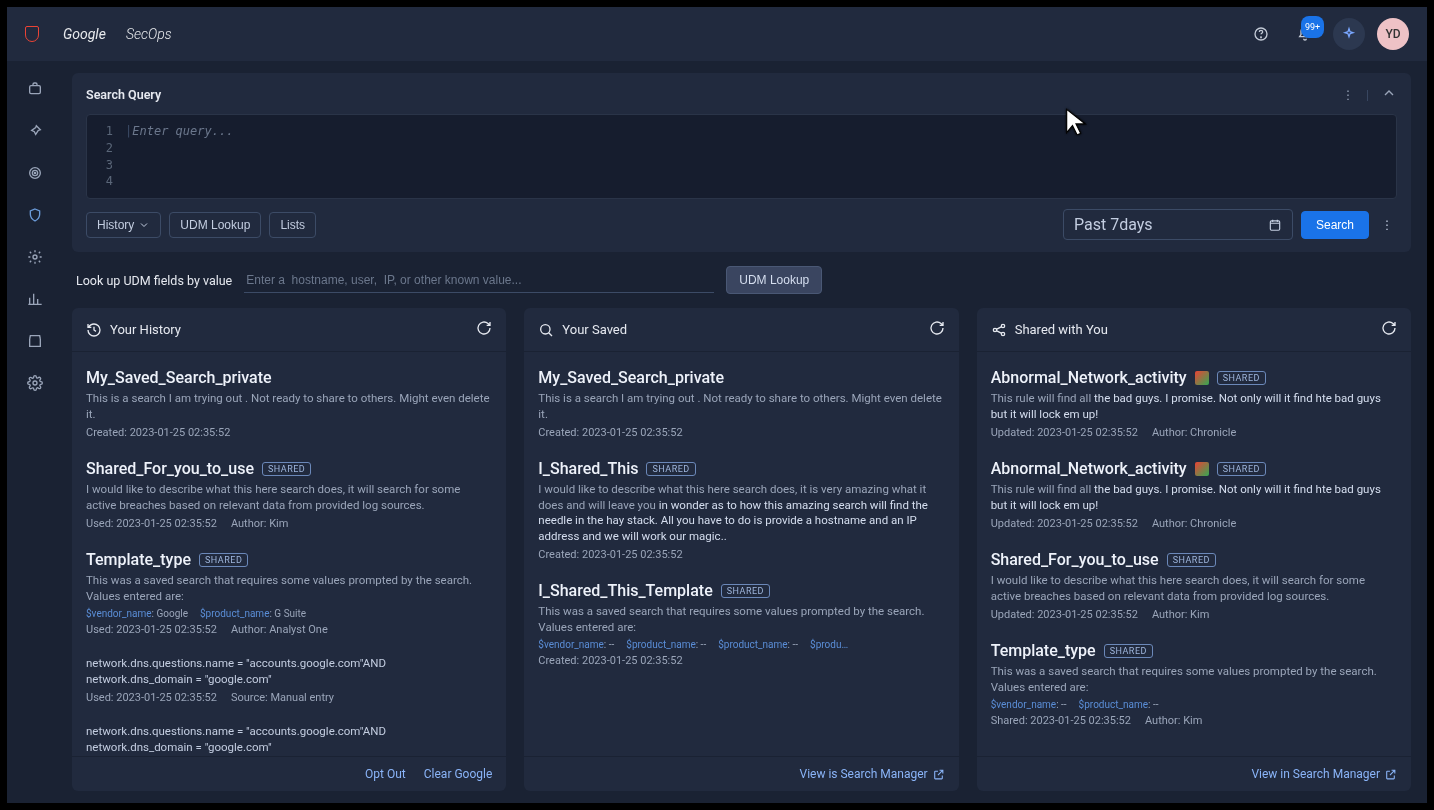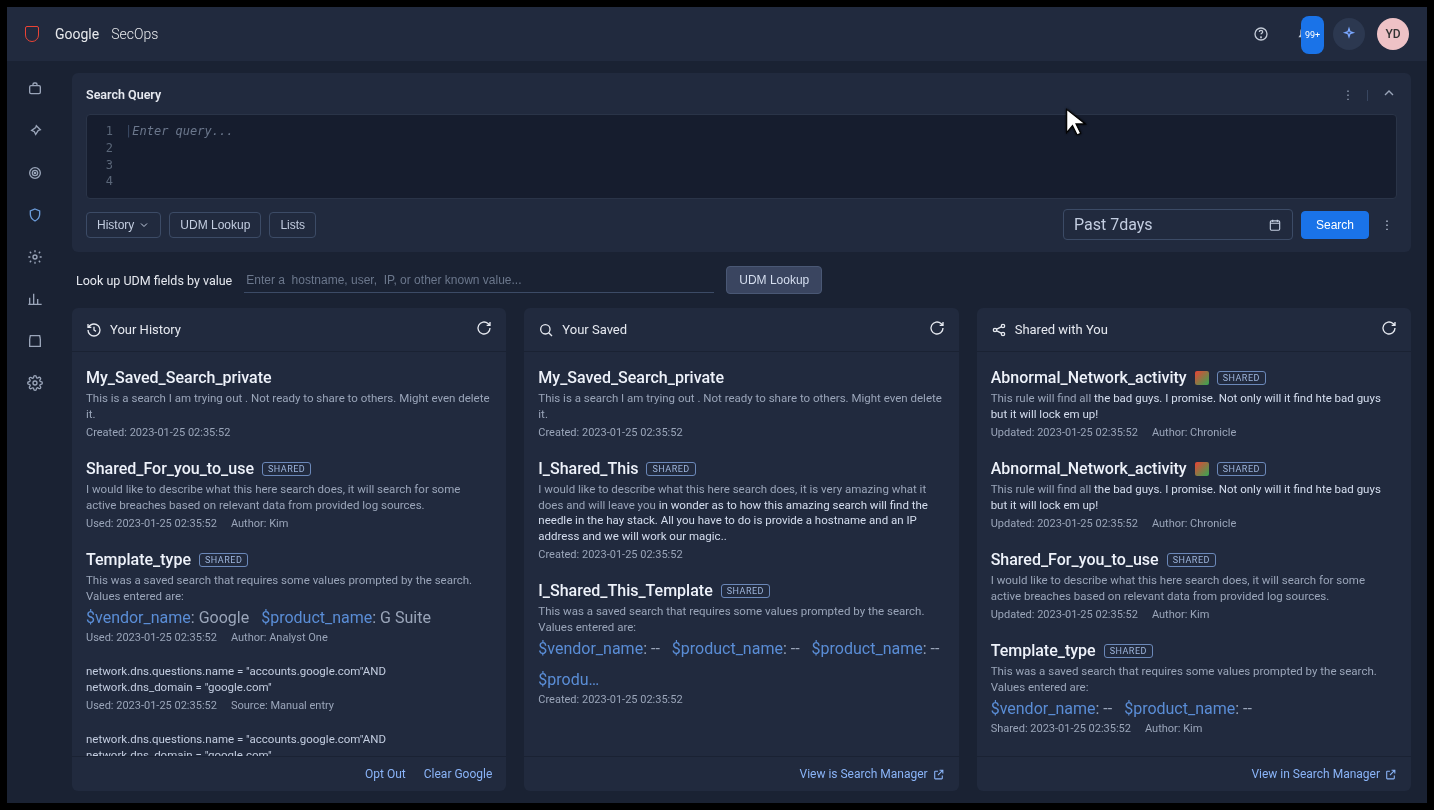--- a/index.html
+++ b/index.html
@@ -22,32 +22,32 @@
   flex-direction: column;
 }
 .topbar {
   height: 54px;
   background: #212a3e;
   display: flex;
   align-items: center;
   padding: 0 18px;
   justify-content: space-between;
 }
-.brand { display: flex; align-items: center; gap: 16px; font-size: 14px; color:#e8eaed;}
+.brand { display: flex; align-items: center; gap: 24px; font-size: 14px; color:#e8eaed;font-style:italic;}
 .brand .shield-logo {
   width: 14px; height: 16px;
   border: 1.5px solid #ea4335;
   border-radius: 2px 2px 7px 7px;
   position: relative;
 }
 .top-right { display:flex; align-items:center; gap:12px;}
 .top-icon { width:32px;height:32px;border-radius:50%;display:flex;align-items:center;justify-content:center;color:#c3cad6;position:relative;}
 .top-icon.dark { background:#2c3850;}
 .avatar { background:#eec2c6;color:#333;font-size:12px;font-weight:500;}
-.badge-count {position:absolute;top:-2px;left:12px;background:#1a73e8;color:#fff;border-radius:8px;font-size:9px;padding:14px 4px;}
+.badge-count {position:absolute;top:-2px;left:12px;background:#1a73e8;color:#fff;border-radius:8px;font-size:9px;padding:6px 4px;}
 .body { flex:1; display:flex; overflow:hidden;}
 .leftnav {width:55px;background:#1a2233;display:flex;flex-direction:column;align-items:center;padding-top:18px;gap:22px;}
 .leftnav .nav-icon{width:20px;height:20px;color:#9aa5b9;display:flex;align-items:center;justify-content:center;}
 .main {flex:1;display:flex;flex-direction:column;padding:12px 16px 12px 10px;gap:10px;overflow:hidden;}
 .query-panel {background:#212a3e;border-radius:6px;padding:12px 14px;display:flex;flex-direction:column;gap:10px;}
 .query-header{display:flex;justify-content:space-between;align-items:center;}
 .query-title{font-size:12.5px;font-weight:600;color:#e6e9f0;}
 .query-editor{background:#161d2e;border:1px solid #2a3448;border-radius:4px;padding:8px 10px;font-family:Menlo,Consolas,monospace;color:#6b778c;font-size:12px;line-height:1.4;}
 .ln{display:inline-block;width:16px;text-align:right;color:#5a6678;margin-right:12px;}
 .query-toolbar{display:flex;justify-content:space-between;align-items:center;}
@@ -69,21 +69,21 @@
 .panel-body::-webkit-scrollbar{width:8px;}
 .panel-body::-webkit-scrollbar-thumb{background:#3c4b66;border-radius:4px;}
 .item{padding:10px 14px;display:flex;flex-direction:column;gap:4px;}
 .item-title-row{display:flex;align-items:center;gap:8px;flex-wrap:wrap;}
 .item-title{font-size:16px;color:#eef2fa;font-weight:500;}
 .shared-chip{border:1px solid #6b88b9;color:#9eb5db;font-size:9px;padding:1px 5px;border-radius:3px;letter-spacing:.5px;text-transform:uppercase;}
 .gemini-badge{width:14px;height:14px;background:linear-gradient(135deg,#ea4335 0%,#34a853 100%);border-radius:2px;display:inline-block;}
 .item-desc{font-size:11.5px;color:#9aa5b9;line-height:1.35;}
 .item-desc .highlight{color:#d5deef;}
 .item-meta{font-size:11px;color:#9aa5b9;display:flex;gap:14px;flex-wrap:wrap;}
-.params{font-size:16px;color:#9aa5b9;display:flex;flex-wrap:wrap;gap:12px;}
+.params{font-size:10px;color:#9aa5b9;display:flex;flex-wrap:wrap;gap:12px;}
 .param-name{color:#5a8dd6;}
 .panel-footer{padding:10px 14px;display:flex;justify-content:flex-end;gap:18px;border-top:1px solid #1a2233;}
 .link{color:#8ab4f8;font-size:12px;cursor:pointer;display:flex;align-items:center;gap:4px;}
 .cursor{position:absolute;left:1055px;top:100px;pointer-events:none;z-index:99;}
 .cursor svg{width:28px;height:28px;filter:drop-shadow(0 0 1px #000);}
 svg.ico{width:16px;height:16px;stroke:currentColor;fill:none;stroke-width:2;}
 </style>
 </head>
 <body>
 

